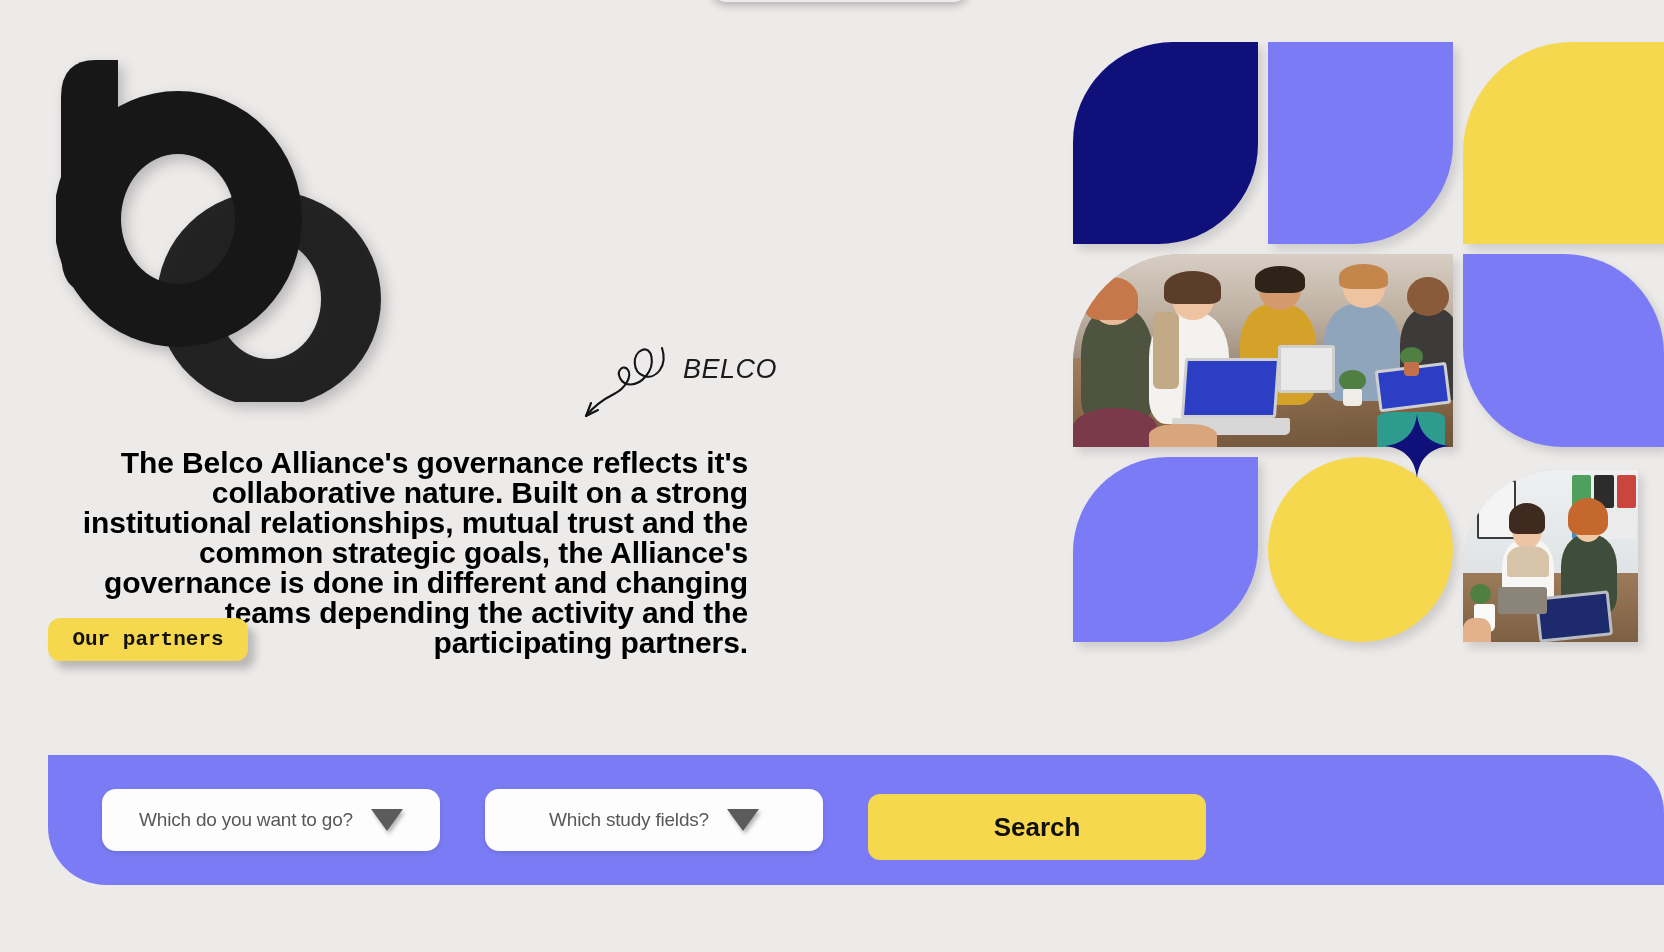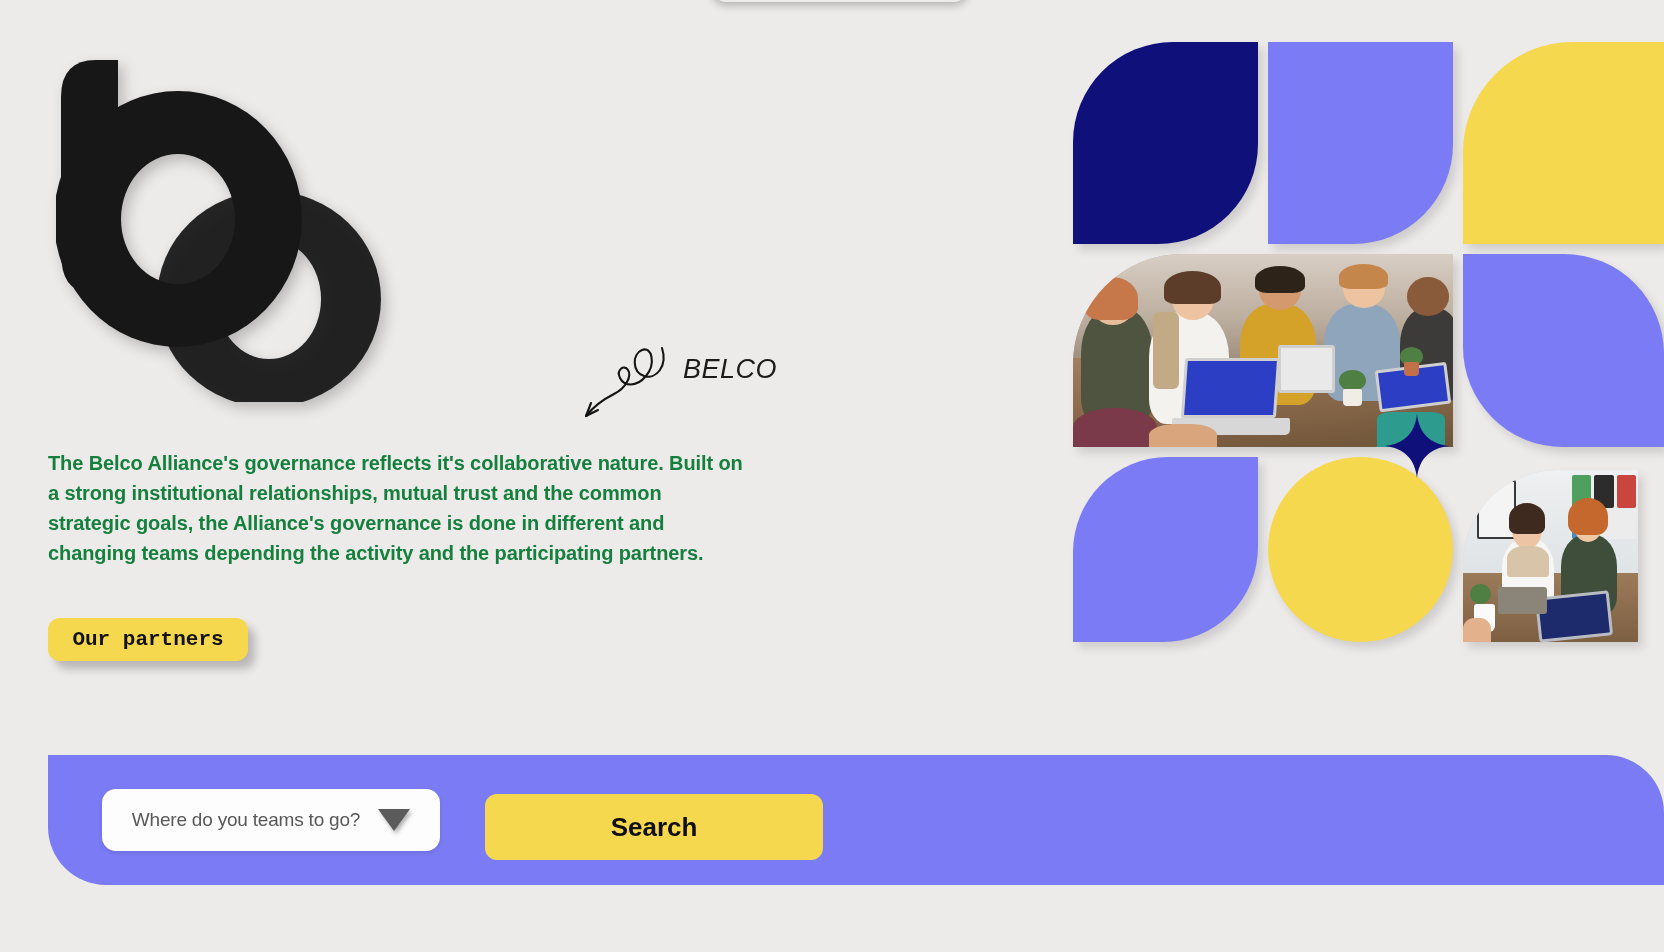--- a/index.html
+++ b/index.html
@@ -70,25 +70,26 @@
     color: #1b1b1b;
     white-space: nowrap;
   }
 
   
   .lead {
     position: absolute;
     left: 48px;
     top: 432px;
     width: 700px;
-    font-size: 20px;
+    font-size: 30px;
     line-height: 30px;
     font-weight: 700;
-    color: #15803d;
+    color: #000000;
     letter-spacing: -0.1px;
+    text-align: right;
   }
 
   
   .partners-btn {
     position: absolute;
     left: 48px;
     top: 602px;
     min-width: 200px;
     height: 43px;
     padding: 0 22px;
@@ -398,20 +399,24 @@
       <div style="position:absolute;left:6%;top:78%;width:12%;height:16%;background:#fafafa;border-radius:3px 3px 6px 6px;"></div>
       <div style="position:absolute;left:4%;top:66%;width:12%;height:12%;background:#4f7f42;border-radius:50%;"></div>
       <div style="position:absolute;left:0;top:86%;width:16%;height:16%;background:#e3b18c;border-radius:40% 40% 0 0;"></div>
     </div>
   </div>
 </div>
 
 <div class="searchbar">
 
   <div class="select-box">
-    <span class="select-label">Where do you teams to go?</span>
+    <span class="select-label">Which do you want to go?</span>
     <span class="caret"></span>
   </div>
 
 
+  <div class="select-box">
+    <span class="select-label">Which study fields?</span>
+    <span class="caret"></span>
+  </div>
 
   <button class="search-btn">Search</button>
 </div>
 
 </body></html>

